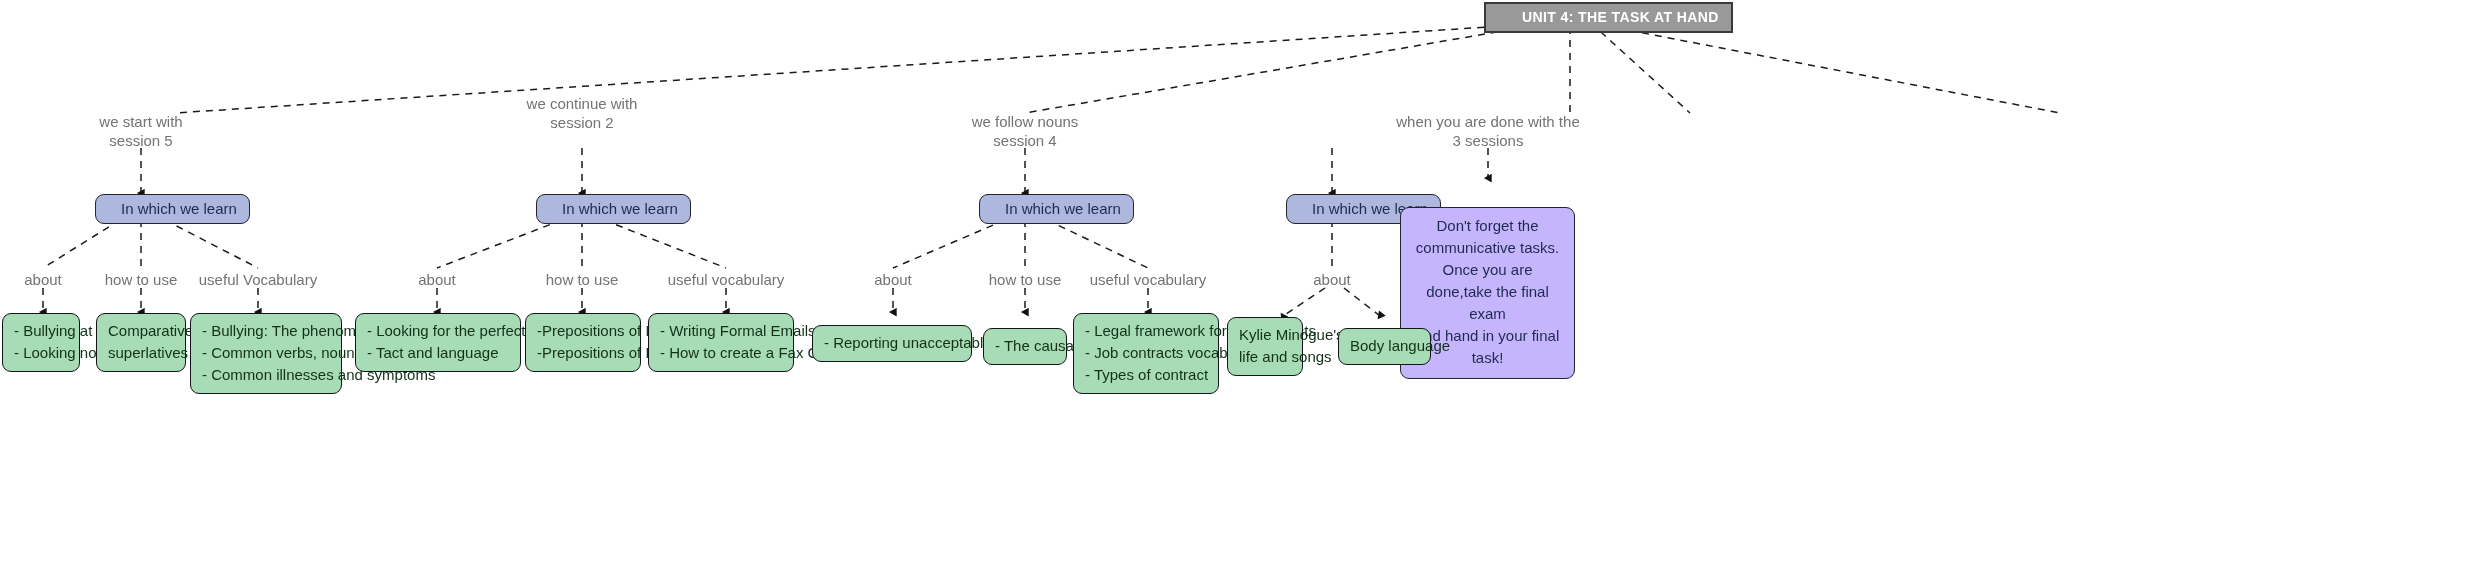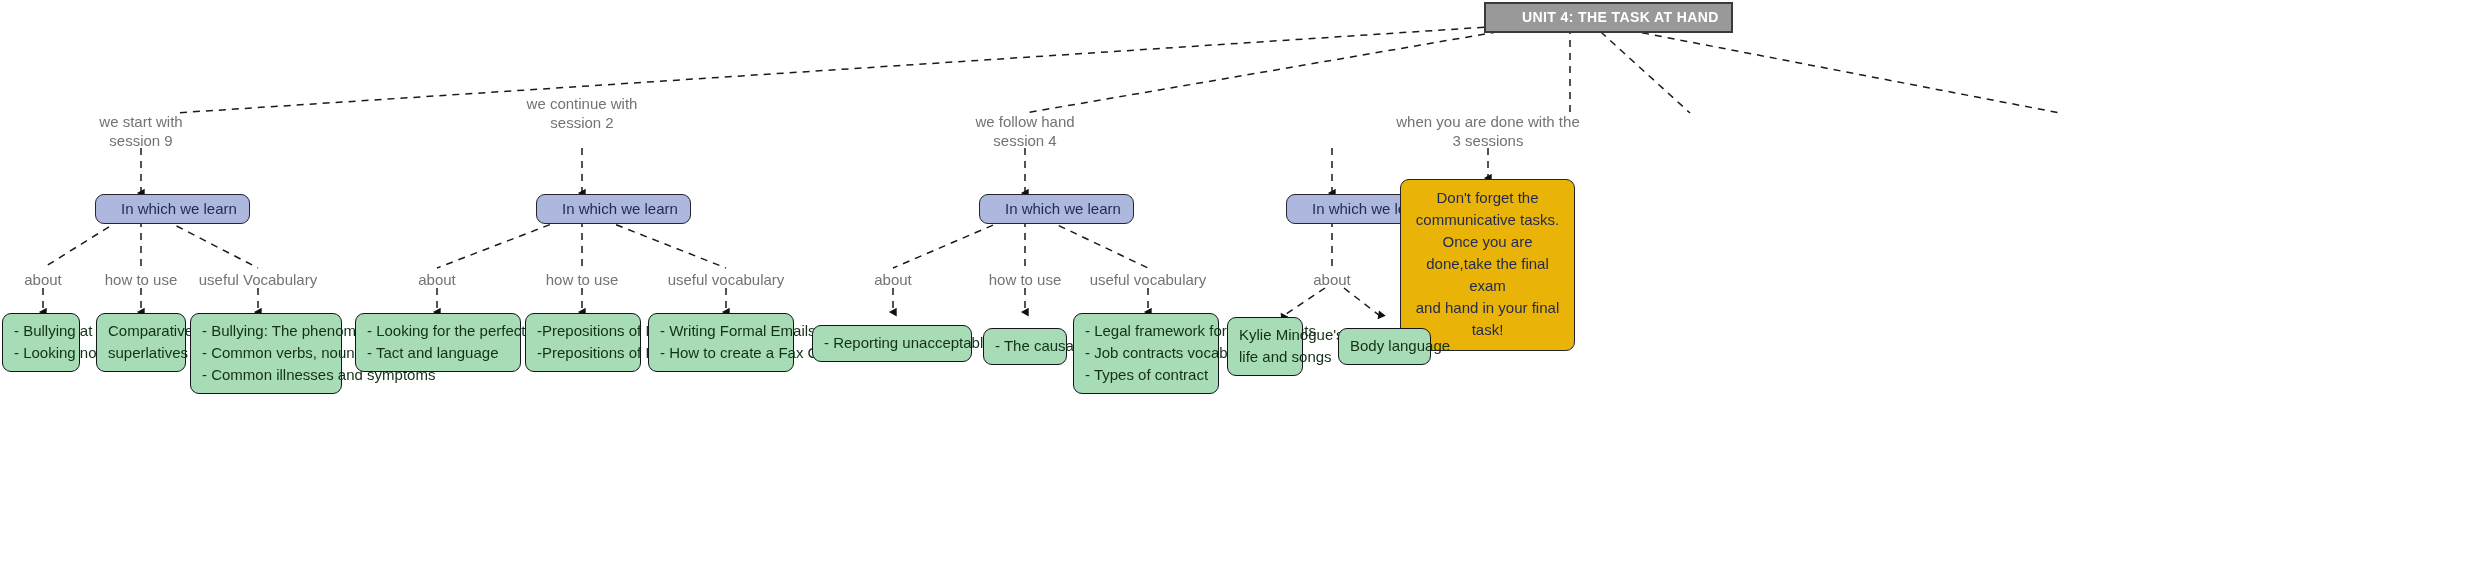--- a/index.html
+++ b/index.html
@@ -54,28 +54,29 @@
     border-radius:9px;
     color:#1f2a52;
     font-size:15px;
     line-height:17px;
     text-align:center;
     padding:5px 12px 6px 25px;
     white-space:nowrap;
   }
   
   .note-box{
-    background:#eab308;
+    background:#c4b5fd;
     border:1.6px solid #23242c;
     border-radius:9px;
     color:#1f2a52;
     font-size:15px;
     line-height:22px;
     text-align:center;
     padding:7px 10px 9px 10px;
+    margin-top:28px;
   }
   
   .leaf-box{
     background:#a8dcb7;
     border:1.6px solid #12151a;
     border-radius:9px;
     color:#123118;
     font-size:15px;
     line-height:22px;
     padding:6px 11px 7px 11px;
@@ -136,30 +137,30 @@
       <path d="M1332,220 L1332,268"></path>
       <path d="M1325,288 L1283,316" marker-end="url(#arrowhead)"></path>
       <path d="M1344,288 L1380,316" marker-end="url(#arrowhead)"></path>
     </g>
   </svg>
 
   <div class="node title-box" style="left:1484px;top:2px;padding-left:36px;">UNIT 4: THE TASK AT HAND</div>
 
   <div class="edge-label" style="left:86px;top:112px;width:110px;">
     <span>we start with</span><br>
-    <span>session 9</span>
+    <span>session 5</span>
   </div>
 
   <div class="edge-label" style="left:518px;top:94px;width:128px;">
     <span>we continue with</span><br>
     <span>session 2</span>
   </div>
 
   <div class="edge-label" style="left:966px;top:112px;width:118px;">
-    <span>we follow hand</span><br>
+    <span>we follow nouns</span><br>
     <span>session 4</span>
   </div>
 
 
   <div class="edge-label" style="left:1390px;top:112px;width:196px;">
     <span>when you are done with the</span><br>
     <span>3 sessions</span>
   </div>
 
   <div class="node learn-box" style="left:95px;top:194px;">In which we learn</div>

